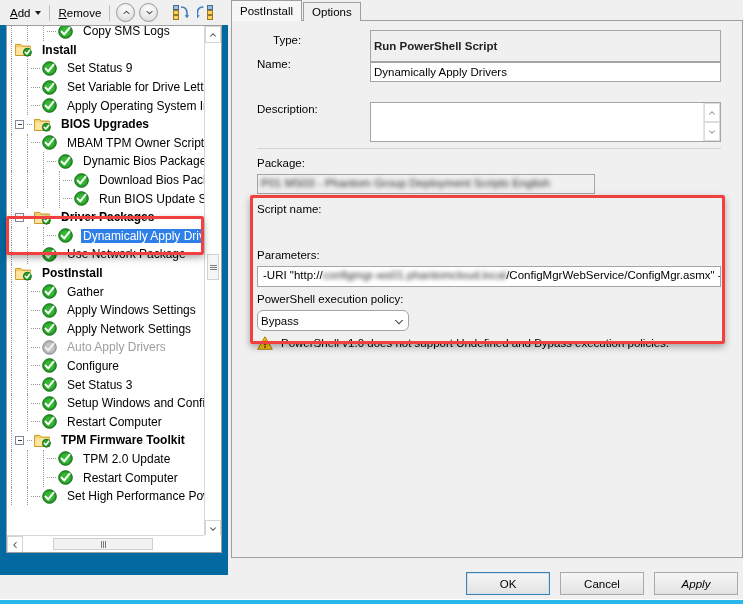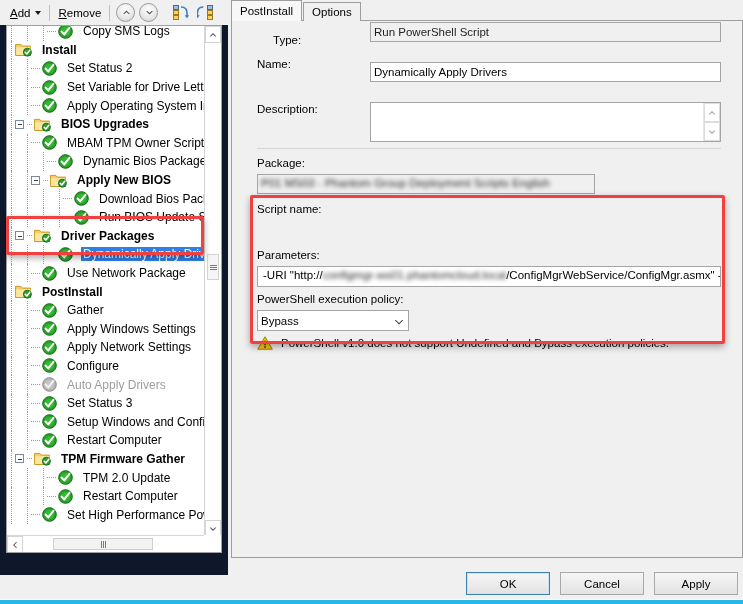--- a/index.html
+++ b/index.html
@@ -14,21 +14,21 @@
     color: #000;
     overflow: hidden;
     position: relative;
   }
 
   
   #left-pane {
     position: absolute;
     left: 0; top: 0;
     width: 228px; height: 575px;
-    background: #0f172a;
+    background: #0369a1;
     padding-left: 10px;
   }
 
   
   #toolbar {
     position: absolute;
     left: 0; top: 0;
     width: 228px; height: 25px;
     display: flex;
     align-items: center;
@@ -318,21 +318,21 @@
     border: 1px solid #a5a5a5;
     background: #fff;
     font-family: "Liberation Sans", sans-serif;
     font-size: 11.5px;
     color: #000;
     padding: 1px 3px;
     height: 21px;
     outline: none;
   }
   #combo-wrap { position: absolute; left: 25px; top: 289px; width: 152px; height: 21px; }
-  #combo-wrap select { width: 152px; height: 21px; }
+  #combo-wrap select { width: 152px; height: 21px; border-radius: 6px; }
   #combo-arrow {
     position: absolute;
     right: 5px; top: 6px;
     pointer-events: none;
   }
 
   .warn-row {
     position: absolute;
     left: 25px; top: 315px;
     display: flex; align-items: center;
@@ -460,21 +460,21 @@
             <span class="vdots" style="left: 20px;"></span>
             <span class="tw" style="width: 24px;"></span>
             <span class="dotline" style="width: 9px;"></span>
             <span style="flex: 0 0 auto; display: flex; align-items: center; margin-right: 4px;">
               <svg class="ico" width="15" height="15" viewBox="0 0 15 15">
                 <circle cx="7.5" cy="7.5" r="6.8" fill="#2aa02a" stroke="#0f6b12" stroke-width="1"></circle>
                 <circle cx="7.5" cy="7.5" r="4.6" fill="#35b935"></circle>
                 <path d="M3.6 7.6 L6.2 10.4 L11.4 3.9" stroke="#ffffff" stroke-width="2.1" fill="none" stroke-linecap="round" stroke-linejoin="round"></path>
               </svg>
             </span>
-            <span class="lbl">Set Status 2</span>
+            <span class="lbl">Set Status 9</span>
           </div>
           <div class="tnode">
             <span class="vdots" style="left: 4px;"></span>
             <span class="vdots" style="left: 20px;"></span>
             <span class="tw" style="width: 24px;"></span>
             <span class="dotline" style="width: 9px;"></span>
             <span style="flex: 0 0 auto; display: flex; align-items: center; margin-right: 4px;">
               <svg class="ico" width="15" height="15" viewBox="0 0 15 15">
                 <circle cx="7.5" cy="7.5" r="6.8" fill="#2aa02a" stroke="#0f6b12" stroke-width="1"></circle>
                 <circle cx="7.5" cy="7.5" r="4.6" fill="#35b935"></circle>
@@ -537,248 +537,232 @@
                 <circle cx="7.5" cy="7.5" r="6.8" fill="#2aa02a" stroke="#0f6b12" stroke-width="1"></circle>
                 <circle cx="7.5" cy="7.5" r="4.6" fill="#35b935"></circle>
                 <path d="M3.6 7.6 L6.2 10.4 L11.4 3.9" stroke="#ffffff" stroke-width="2.1" fill="none" stroke-linecap="round" stroke-linejoin="round"></path>
               </svg>
             </span>
             <span class="lbl">Dynamic Bios Package Detect</span>
           </div>
           <div class="tnode">
             <span class="vdots" style="left: 4px;"></span>
             <span class="vdots" style="left: 20px;"></span>
-            <span class="tw" style="width: 24px;"></span>
+            <span class="vdots" style="left: 36px;"></span>
+            <span class="vdots" style="left: 52px;"></span>
+            <span class="tw" style="width: 56px;"></span>
+            <span class="dotline" style="width: 9px;"></span>
+            <span style="flex: 0 0 auto; display: flex; align-items: center; margin-right: 4px;">
+              <svg class="ico" width="15" height="15" viewBox="0 0 15 15">
+                <circle cx="7.5" cy="7.5" r="6.8" fill="#2aa02a" stroke="#0f6b12" stroke-width="1"></circle>
+                <circle cx="7.5" cy="7.5" r="4.6" fill="#35b935"></circle>
+                <path d="M3.6 7.6 L6.2 10.4 L11.4 3.9" stroke="#ffffff" stroke-width="2.1" fill="none" stroke-linecap="round" stroke-linejoin="round"></path>
+              </svg>
+            </span>
+            <span class="lbl">Download Bios Package</span>
+          </div>
+          <div class="tnode">
+            <span class="vdots" style="left: 4px;"></span>
+            <span class="vdots" style="left: 20px;"></span>
+            <span class="vdots" style="left: 36px;"></span>
+            <span class="vdots" style="left: 52px;"></span>
+            <span class="tw" style="width: 56px;"></span>
+            <span class="dotline" style="width: 9px;"></span>
+            <span style="flex: 0 0 auto; display: flex; align-items: center; margin-right: 4px;">
+              <svg class="ico" width="15" height="15" viewBox="0 0 15 15">
+                <circle cx="7.5" cy="7.5" r="6.8" fill="#2aa02a" stroke="#0f6b12" stroke-width="1"></circle>
+                <circle cx="7.5" cy="7.5" r="4.6" fill="#35b935"></circle>
+                <path d="M3.6 7.6 L6.2 10.4 L11.4 3.9" stroke="#ffffff" stroke-width="2.1" fill="none" stroke-linecap="round" stroke-linejoin="round"></path>
+              </svg>
+            </span>
+            <span class="lbl">Run BIOS Update Script</span>
+          </div>
+          <div class="tnode">
+            <span class="vdots" style="left: 4px;"></span>
+            <span class="tw" style="width: 8px;"></span>
             <span class="expander"></span>
             <span class="dotline" style="width: 5px;"></span>
             <span style="flex: 0 0 auto; display: flex; align-items: center; margin-right: 4px;">
               <svg class="ico" width="17" height="15" viewBox="0 0 17 15">
                 <path d="M0.6 2.4 h5.2 l1.4 1.7 h8.2 v9.4 h-14.8 z" fill="#f5d06a" stroke="#c79a22" stroke-width="1"></path>
                 <path d="M1.2 5.2 h14.2 v7.8 h-14.2 z" fill="#fde5a0"></path>
                 <circle cx="12.4" cy="10.2" r="4" fill="#2aa02a" stroke="#0f6b12" stroke-width=".9"></circle>
                 <path d="M10.2 10.3 L11.8 12 L14.8 8.2" stroke="#fff" stroke-width="1.6" fill="none" stroke-linecap="round" stroke-linejoin="round"></path>
               </svg>
             </span>
-            <span class="lbl bold">Apply New BIOS</span>
+            <span class="lbl bold">Driver Packages</span>
           </div>
           <div class="tnode">
             <span class="vdots" style="left: 4px;"></span>
             <span class="vdots" style="left: 20px;"></span>
             <span class="vdots" style="left: 36px;"></span>
-            <span class="vdots" style="left: 52px;"></span>
-            <span class="tw" style="width: 56px;"></span>
-            <span class="dotline" style="width: 9px;"></span>
-            <span style="flex: 0 0 auto; display: flex; align-items: center; margin-right: 4px;">
-              <svg class="ico" width="15" height="15" viewBox="0 0 15 15">
-                <circle cx="7.5" cy="7.5" r="6.8" fill="#2aa02a" stroke="#0f6b12" stroke-width="1"></circle>
-                <circle cx="7.5" cy="7.5" r="4.6" fill="#35b935"></circle>
-                <path d="M3.6 7.6 L6.2 10.4 L11.4 3.9" stroke="#ffffff" stroke-width="2.1" fill="none" stroke-linecap="round" stroke-linejoin="round"></path>
-              </svg>
-            </span>
-            <span class="lbl">Download Bios Package</span>
-          </div>
-          <div class="tnode">
-            <span class="vdots" style="left: 4px;"></span>
-            <span class="vdots" style="left: 20px;"></span>
-            <span class="vdots" style="left: 36px;"></span>
-            <span class="vdots" style="left: 52px;"></span>
-            <span class="tw" style="width: 56px;"></span>
-            <span class="dotline" style="width: 9px;"></span>
-            <span style="flex: 0 0 auto; display: flex; align-items: center; margin-right: 4px;">
-              <svg class="ico" width="15" height="15" viewBox="0 0 15 15">
-                <circle cx="7.5" cy="7.5" r="6.8" fill="#2aa02a" stroke="#0f6b12" stroke-width="1"></circle>
-                <circle cx="7.5" cy="7.5" r="4.6" fill="#35b935"></circle>
-                <path d="M3.6 7.6 L6.2 10.4 L11.4 3.9" stroke="#ffffff" stroke-width="2.1" fill="none" stroke-linecap="round" stroke-linejoin="round"></path>
-              </svg>
-            </span>
-            <span class="lbl">Run BIOS Update Script</span>
+            <span class="tw" style="width: 40px;"></span>
+            <span class="dotline" style="width: 9px;"></span>
+            <span style="flex: 0 0 auto; display: flex; align-items: center; margin-right: 4px;">
+              <svg class="ico" width="15" height="15" viewBox="0 0 15 15">
+                <circle cx="7.5" cy="7.5" r="6.8" fill="#2aa02a" stroke="#0f6b12" stroke-width="1"></circle>
+                <circle cx="7.5" cy="7.5" r="4.6" fill="#35b935"></circle>
+                <path d="M3.6 7.6 L6.2 10.4 L11.4 3.9" stroke="#ffffff" stroke-width="2.1" fill="none" stroke-linecap="round" stroke-linejoin="round"></path>
+              </svg>
+            </span>
+            <span class="lbl sel">Dynamically Apply Drivers</span>
+          </div>
+          <div class="tnode">
+            <span class="vdots" style="left: 4px;"></span>
+            <span class="vdots" style="left: 20px;"></span>
+            <span class="tw" style="width: 24px;"></span>
+            <span class="dotline" style="width: 9px;"></span>
+            <span style="flex: 0 0 auto; display: flex; align-items: center; margin-right: 4px;">
+              <svg class="ico" width="15" height="15" viewBox="0 0 15 15">
+                <circle cx="7.5" cy="7.5" r="6.8" fill="#2aa02a" stroke="#0f6b12" stroke-width="1"></circle>
+                <circle cx="7.5" cy="7.5" r="4.6" fill="#35b935"></circle>
+                <path d="M3.6 7.6 L6.2 10.4 L11.4 3.9" stroke="#ffffff" stroke-width="2.1" fill="none" stroke-linecap="round" stroke-linejoin="round"></path>
+              </svg>
+            </span>
+            <span class="lbl">Use Network Package</span>
           </div>
           <div class="tnode">
             <span class="vdots" style="left: 4px;"></span>
             <span class="tw" style="width: 8px;"></span>
-            <span class="expander"></span>
-            <span class="dotline" style="width: 5px;"></span>
             <span style="flex: 0 0 auto; display: flex; align-items: center; margin-right: 4px;">
               <svg class="ico" width="17" height="15" viewBox="0 0 17 15">
                 <path d="M0.6 2.4 h5.2 l1.4 1.7 h8.2 v9.4 h-14.8 z" fill="#f5d06a" stroke="#c79a22" stroke-width="1"></path>
                 <path d="M1.2 5.2 h14.2 v7.8 h-14.2 z" fill="#fde5a0"></path>
                 <circle cx="12.4" cy="10.2" r="4" fill="#2aa02a" stroke="#0f6b12" stroke-width=".9"></circle>
                 <path d="M10.2 10.3 L11.8 12 L14.8 8.2" stroke="#fff" stroke-width="1.6" fill="none" stroke-linecap="round" stroke-linejoin="round"></path>
               </svg>
             </span>
-            <span class="lbl bold">Driver Packages</span>
-          </div>
-          <div class="tnode">
-            <span class="vdots" style="left: 4px;"></span>
-            <span class="vdots" style="left: 20px;"></span>
-            <span class="vdots" style="left: 36px;"></span>
-            <span class="tw" style="width: 40px;"></span>
-            <span class="dotline" style="width: 9px;"></span>
-            <span style="flex: 0 0 auto; display: flex; align-items: center; margin-right: 4px;">
-              <svg class="ico" width="15" height="15" viewBox="0 0 15 15">
-                <circle cx="7.5" cy="7.5" r="6.8" fill="#2aa02a" stroke="#0f6b12" stroke-width="1"></circle>
-                <circle cx="7.5" cy="7.5" r="4.6" fill="#35b935"></circle>
-                <path d="M3.6 7.6 L6.2 10.4 L11.4 3.9" stroke="#ffffff" stroke-width="2.1" fill="none" stroke-linecap="round" stroke-linejoin="round"></path>
-              </svg>
-            </span>
-            <span class="lbl sel">Dynamically Apply Drivers</span>
-          </div>
-          <div class="tnode">
-            <span class="vdots" style="left: 4px;"></span>
-            <span class="vdots" style="left: 20px;"></span>
-            <span class="tw" style="width: 24px;"></span>
-            <span class="dotline" style="width: 9px;"></span>
-            <span style="flex: 0 0 auto; display: flex; align-items: center; margin-right: 4px;">
-              <svg class="ico" width="15" height="15" viewBox="0 0 15 15">
-                <circle cx="7.5" cy="7.5" r="6.8" fill="#2aa02a" stroke="#0f6b12" stroke-width="1"></circle>
-                <circle cx="7.5" cy="7.5" r="4.6" fill="#35b935"></circle>
-                <path d="M3.6 7.6 L6.2 10.4 L11.4 3.9" stroke="#ffffff" stroke-width="2.1" fill="none" stroke-linecap="round" stroke-linejoin="round"></path>
-              </svg>
-            </span>
-            <span class="lbl">Use Network Package</span>
+            <span class="lbl bold">PostInstall</span>
+          </div>
+          <div class="tnode">
+            <span class="vdots" style="left: 4px;"></span>
+            <span class="vdots" style="left: 20px;"></span>
+            <span class="tw" style="width: 24px;"></span>
+            <span class="dotline" style="width: 9px;"></span>
+            <span style="flex: 0 0 auto; display: flex; align-items: center; margin-right: 4px;">
+              <svg class="ico" width="15" height="15" viewBox="0 0 15 15">
+                <circle cx="7.5" cy="7.5" r="6.8" fill="#2aa02a" stroke="#0f6b12" stroke-width="1"></circle>
+                <circle cx="7.5" cy="7.5" r="4.6" fill="#35b935"></circle>
+                <path d="M3.6 7.6 L6.2 10.4 L11.4 3.9" stroke="#ffffff" stroke-width="2.1" fill="none" stroke-linecap="round" stroke-linejoin="round"></path>
+              </svg>
+            </span>
+            <span class="lbl">Gather</span>
+          </div>
+          <div class="tnode">
+            <span class="vdots" style="left: 4px;"></span>
+            <span class="vdots" style="left: 20px;"></span>
+            <span class="tw" style="width: 24px;"></span>
+            <span class="dotline" style="width: 9px;"></span>
+            <span style="flex: 0 0 auto; display: flex; align-items: center; margin-right: 4px;">
+              <svg class="ico" width="15" height="15" viewBox="0 0 15 15">
+                <circle cx="7.5" cy="7.5" r="6.8" fill="#2aa02a" stroke="#0f6b12" stroke-width="1"></circle>
+                <circle cx="7.5" cy="7.5" r="4.6" fill="#35b935"></circle>
+                <path d="M3.6 7.6 L6.2 10.4 L11.4 3.9" stroke="#ffffff" stroke-width="2.1" fill="none" stroke-linecap="round" stroke-linejoin="round"></path>
+              </svg>
+            </span>
+            <span class="lbl">Apply Windows Settings</span>
+          </div>
+          <div class="tnode">
+            <span class="vdots" style="left: 4px;"></span>
+            <span class="vdots" style="left: 20px;"></span>
+            <span class="tw" style="width: 24px;"></span>
+            <span class="dotline" style="width: 9px;"></span>
+            <span style="flex: 0 0 auto; display: flex; align-items: center; margin-right: 4px;">
+              <svg class="ico" width="15" height="15" viewBox="0 0 15 15">
+                <circle cx="7.5" cy="7.5" r="6.8" fill="#2aa02a" stroke="#0f6b12" stroke-width="1"></circle>
+                <circle cx="7.5" cy="7.5" r="4.6" fill="#35b935"></circle>
+                <path d="M3.6 7.6 L6.2 10.4 L11.4 3.9" stroke="#ffffff" stroke-width="2.1" fill="none" stroke-linecap="round" stroke-linejoin="round"></path>
+              </svg>
+            </span>
+            <span class="lbl">Apply Network Settings</span>
+          </div>
+          <div class="tnode">
+            <span class="vdots" style="left: 4px;"></span>
+            <span class="vdots" style="left: 20px;"></span>
+            <span class="tw" style="width: 24px;"></span>
+            <span class="dotline" style="width: 9px;"></span>
+            <span style="flex: 0 0 auto; display: flex; align-items: center; margin-right: 4px;">
+              <svg class="ico" width="15" height="15" viewBox="0 0 15 15">
+                <circle cx="7.5" cy="7.5" r="6.8" fill="#b4b4b4" stroke="#8c8c8c" stroke-width="1"></circle>
+                <circle cx="7.5" cy="7.5" r="4.6" fill="#c4c4c4"></circle>
+                <path d="M3.6 7.6 L6.2 10.4 L11.4 3.9" stroke="#f2f2f2" stroke-width="2.1" fill="none" stroke-linecap="round" stroke-linejoin="round"></path>
+              </svg>
+            </span>
+            <span class="lbl dim">Auto Apply Drivers</span>
+          </div>
+          <div class="tnode">
+            <span class="vdots" style="left: 4px;"></span>
+            <span class="vdots" style="left: 20px;"></span>
+            <span class="tw" style="width: 24px;"></span>
+            <span class="dotline" style="width: 9px;"></span>
+            <span style="flex: 0 0 auto; display: flex; align-items: center; margin-right: 4px;">
+              <svg class="ico" width="15" height="15" viewBox="0 0 15 15">
+                <circle cx="7.5" cy="7.5" r="6.8" fill="#2aa02a" stroke="#0f6b12" stroke-width="1"></circle>
+                <circle cx="7.5" cy="7.5" r="4.6" fill="#35b935"></circle>
+                <path d="M3.6 7.6 L6.2 10.4 L11.4 3.9" stroke="#ffffff" stroke-width="2.1" fill="none" stroke-linecap="round" stroke-linejoin="round"></path>
+              </svg>
+            </span>
+            <span class="lbl">Configure</span>
+          </div>
+          <div class="tnode">
+            <span class="vdots" style="left: 4px;"></span>
+            <span class="vdots" style="left: 20px;"></span>
+            <span class="tw" style="width: 24px;"></span>
+            <span class="dotline" style="width: 9px;"></span>
+            <span style="flex: 0 0 auto; display: flex; align-items: center; margin-right: 4px;">
+              <svg class="ico" width="15" height="15" viewBox="0 0 15 15">
+                <circle cx="7.5" cy="7.5" r="6.8" fill="#2aa02a" stroke="#0f6b12" stroke-width="1"></circle>
+                <circle cx="7.5" cy="7.5" r="4.6" fill="#35b935"></circle>
+                <path d="M3.6 7.6 L6.2 10.4 L11.4 3.9" stroke="#ffffff" stroke-width="2.1" fill="none" stroke-linecap="round" stroke-linejoin="round"></path>
+              </svg>
+            </span>
+            <span class="lbl">Set Status 3</span>
+          </div>
+          <div class="tnode">
+            <span class="vdots" style="left: 4px;"></span>
+            <span class="vdots" style="left: 20px;"></span>
+            <span class="tw" style="width: 24px;"></span>
+            <span class="dotline" style="width: 9px;"></span>
+            <span style="flex: 0 0 auto; display: flex; align-items: center; margin-right: 4px;">
+              <svg class="ico" width="15" height="15" viewBox="0 0 15 15">
+                <circle cx="7.5" cy="7.5" r="6.8" fill="#2aa02a" stroke="#0f6b12" stroke-width="1"></circle>
+                <circle cx="7.5" cy="7.5" r="4.6" fill="#35b935"></circle>
+                <path d="M3.6 7.6 L6.2 10.4 L11.4 3.9" stroke="#ffffff" stroke-width="2.1" fill="none" stroke-linecap="round" stroke-linejoin="round"></path>
+              </svg>
+            </span>
+            <span class="lbl">Setup Windows and ConfigMgr</span>
+          </div>
+          <div class="tnode">
+            <span class="vdots" style="left: 4px;"></span>
+            <span class="vdots" style="left: 20px;"></span>
+            <span class="tw" style="width: 24px;"></span>
+            <span class="dotline" style="width: 9px;"></span>
+            <span style="flex: 0 0 auto; display: flex; align-items: center; margin-right: 4px;">
+              <svg class="ico" width="15" height="15" viewBox="0 0 15 15">
+                <circle cx="7.5" cy="7.5" r="6.8" fill="#2aa02a" stroke="#0f6b12" stroke-width="1"></circle>
+                <circle cx="7.5" cy="7.5" r="4.6" fill="#35b935"></circle>
+                <path d="M3.6 7.6 L6.2 10.4 L11.4 3.9" stroke="#ffffff" stroke-width="2.1" fill="none" stroke-linecap="round" stroke-linejoin="round"></path>
+              </svg>
+            </span>
+            <span class="lbl">Restart Computer</span>
           </div>
           <div class="tnode">
             <span class="vdots" style="left: 4px;"></span>
             <span class="tw" style="width: 8px;"></span>
+            <span class="expander"></span>
+            <span class="dotline" style="width: 5px;"></span>
             <span style="flex: 0 0 auto; display: flex; align-items: center; margin-right: 4px;">
               <svg class="ico" width="17" height="15" viewBox="0 0 17 15">
                 <path d="M0.6 2.4 h5.2 l1.4 1.7 h8.2 v9.4 h-14.8 z" fill="#f5d06a" stroke="#c79a22" stroke-width="1"></path>
                 <path d="M1.2 5.2 h14.2 v7.8 h-14.2 z" fill="#fde5a0"></path>
                 <circle cx="12.4" cy="10.2" r="4" fill="#2aa02a" stroke="#0f6b12" stroke-width=".9"></circle>
                 <path d="M10.2 10.3 L11.8 12 L14.8 8.2" stroke="#fff" stroke-width="1.6" fill="none" stroke-linecap="round" stroke-linejoin="round"></path>
               </svg>
             </span>
-            <span class="lbl bold">PostInstall</span>
-          </div>
-          <div class="tnode">
-            <span class="vdots" style="left: 4px;"></span>
-            <span class="vdots" style="left: 20px;"></span>
-            <span class="tw" style="width: 24px;"></span>
-            <span class="dotline" style="width: 9px;"></span>
-            <span style="flex: 0 0 auto; display: flex; align-items: center; margin-right: 4px;">
-              <svg class="ico" width="15" height="15" viewBox="0 0 15 15">
-                <circle cx="7.5" cy="7.5" r="6.8" fill="#2aa02a" stroke="#0f6b12" stroke-width="1"></circle>
-                <circle cx="7.5" cy="7.5" r="4.6" fill="#35b935"></circle>
-                <path d="M3.6 7.6 L6.2 10.4 L11.4 3.9" stroke="#ffffff" stroke-width="2.1" fill="none" stroke-linecap="round" stroke-linejoin="round"></path>
-              </svg>
-            </span>
-            <span class="lbl">Gather</span>
-          </div>
-          <div class="tnode">
-            <span class="vdots" style="left: 4px;"></span>
-            <span class="vdots" style="left: 20px;"></span>
-            <span class="tw" style="width: 24px;"></span>
-            <span class="dotline" style="width: 9px;"></span>
-            <span style="flex: 0 0 auto; display: flex; align-items: center; margin-right: 4px;">
-              <svg class="ico" width="15" height="15" viewBox="0 0 15 15">
-                <circle cx="7.5" cy="7.5" r="6.8" fill="#2aa02a" stroke="#0f6b12" stroke-width="1"></circle>
-                <circle cx="7.5" cy="7.5" r="4.6" fill="#35b935"></circle>
-                <path d="M3.6 7.6 L6.2 10.4 L11.4 3.9" stroke="#ffffff" stroke-width="2.1" fill="none" stroke-linecap="round" stroke-linejoin="round"></path>
-              </svg>
-            </span>
-            <span class="lbl">Apply Windows Settings</span>
-          </div>
-          <div class="tnode">
-            <span class="vdots" style="left: 4px;"></span>
-            <span class="vdots" style="left: 20px;"></span>
-            <span class="tw" style="width: 24px;"></span>
-            <span class="dotline" style="width: 9px;"></span>
-            <span style="flex: 0 0 auto; display: flex; align-items: center; margin-right: 4px;">
-              <svg class="ico" width="15" height="15" viewBox="0 0 15 15">
-                <circle cx="7.5" cy="7.5" r="6.8" fill="#2aa02a" stroke="#0f6b12" stroke-width="1"></circle>
-                <circle cx="7.5" cy="7.5" r="4.6" fill="#35b935"></circle>
-                <path d="M3.6 7.6 L6.2 10.4 L11.4 3.9" stroke="#ffffff" stroke-width="2.1" fill="none" stroke-linecap="round" stroke-linejoin="round"></path>
-              </svg>
-            </span>
-            <span class="lbl">Apply Network Settings</span>
-          </div>
-          <div class="tnode">
-            <span class="vdots" style="left: 4px;"></span>
-            <span class="vdots" style="left: 20px;"></span>
-            <span class="tw" style="width: 24px;"></span>
-            <span class="dotline" style="width: 9px;"></span>
-            <span style="flex: 0 0 auto; display: flex; align-items: center; margin-right: 4px;">
-              <svg class="ico" width="15" height="15" viewBox="0 0 15 15">
-                <circle cx="7.5" cy="7.5" r="6.8" fill="#2aa02a" stroke="#0f6b12" stroke-width="1"></circle>
-                <circle cx="7.5" cy="7.5" r="4.6" fill="#35b935"></circle>
-                <path d="M3.6 7.6 L6.2 10.4 L11.4 3.9" stroke="#ffffff" stroke-width="2.1" fill="none" stroke-linecap="round" stroke-linejoin="round"></path>
-              </svg>
-            </span>
-            <span class="lbl">Configure</span>
-          </div>
-          <div class="tnode">
-            <span class="vdots" style="left: 4px;"></span>
-            <span class="vdots" style="left: 20px;"></span>
-            <span class="tw" style="width: 24px;"></span>
-            <span class="dotline" style="width: 9px;"></span>
-            <span style="flex: 0 0 auto; display: flex; align-items: center; margin-right: 4px;">
-              <svg class="ico" width="15" height="15" viewBox="0 0 15 15">
-                <circle cx="7.5" cy="7.5" r="6.8" fill="#b4b4b4" stroke="#8c8c8c" stroke-width="1"></circle>
-                <circle cx="7.5" cy="7.5" r="4.6" fill="#c4c4c4"></circle>
-                <path d="M3.6 7.6 L6.2 10.4 L11.4 3.9" stroke="#f2f2f2" stroke-width="2.1" fill="none" stroke-linecap="round" stroke-linejoin="round"></path>
-              </svg>
-            </span>
-            <span class="lbl dim">Auto Apply Drivers</span>
-          </div>
-          <div class="tnode">
-            <span class="vdots" style="left: 4px;"></span>
-            <span class="vdots" style="left: 20px;"></span>
-            <span class="tw" style="width: 24px;"></span>
-            <span class="dotline" style="width: 9px;"></span>
-            <span style="flex: 0 0 auto; display: flex; align-items: center; margin-right: 4px;">
-              <svg class="ico" width="15" height="15" viewBox="0 0 15 15">
-                <circle cx="7.5" cy="7.5" r="6.8" fill="#2aa02a" stroke="#0f6b12" stroke-width="1"></circle>
-                <circle cx="7.5" cy="7.5" r="4.6" fill="#35b935"></circle>
-                <path d="M3.6 7.6 L6.2 10.4 L11.4 3.9" stroke="#ffffff" stroke-width="2.1" fill="none" stroke-linecap="round" stroke-linejoin="round"></path>
-              </svg>
-            </span>
-            <span class="lbl">Set Status 3</span>
-          </div>
-          <div class="tnode">
-            <span class="vdots" style="left: 4px;"></span>
-            <span class="vdots" style="left: 20px;"></span>
-            <span class="tw" style="width: 24px;"></span>
-            <span class="dotline" style="width: 9px;"></span>
-            <span style="flex: 0 0 auto; display: flex; align-items: center; margin-right: 4px;">
-              <svg class="ico" width="15" height="15" viewBox="0 0 15 15">
-                <circle cx="7.5" cy="7.5" r="6.8" fill="#2aa02a" stroke="#0f6b12" stroke-width="1"></circle>
-                <circle cx="7.5" cy="7.5" r="4.6" fill="#35b935"></circle>
-                <path d="M3.6 7.6 L6.2 10.4 L11.4 3.9" stroke="#ffffff" stroke-width="2.1" fill="none" stroke-linecap="round" stroke-linejoin="round"></path>
-              </svg>
-            </span>
-            <span class="lbl">Setup Windows and ConfigMgr</span>
-          </div>
-          <div class="tnode">
-            <span class="vdots" style="left: 4px;"></span>
-            <span class="vdots" style="left: 20px;"></span>
-            <span class="tw" style="width: 24px;"></span>
-            <span class="dotline" style="width: 9px;"></span>
-            <span style="flex: 0 0 auto; display: flex; align-items: center; margin-right: 4px;">
-              <svg class="ico" width="15" height="15" viewBox="0 0 15 15">
-                <circle cx="7.5" cy="7.5" r="6.8" fill="#2aa02a" stroke="#0f6b12" stroke-width="1"></circle>
-                <circle cx="7.5" cy="7.5" r="4.6" fill="#35b935"></circle>
-                <path d="M3.6 7.6 L6.2 10.4 L11.4 3.9" stroke="#ffffff" stroke-width="2.1" fill="none" stroke-linecap="round" stroke-linejoin="round"></path>
-              </svg>
-            </span>
-            <span class="lbl">Restart Computer</span>
-          </div>
-          <div class="tnode">
-            <span class="vdots" style="left: 4px;"></span>
-            <span class="tw" style="width: 8px;"></span>
-            <span class="expander"></span>
-            <span class="dotline" style="width: 5px;"></span>
-            <span style="flex: 0 0 auto; display: flex; align-items: center; margin-right: 4px;">
-              <svg class="ico" width="17" height="15" viewBox="0 0 17 15">
-                <path d="M0.6 2.4 h5.2 l1.4 1.7 h8.2 v9.4 h-14.8 z" fill="#f5d06a" stroke="#c79a22" stroke-width="1"></path>
-                <path d="M1.2 5.2 h14.2 v7.8 h-14.2 z" fill="#fde5a0"></path>
-                <circle cx="12.4" cy="10.2" r="4" fill="#2aa02a" stroke="#0f6b12" stroke-width=".9"></circle>
-                <path d="M10.2 10.3 L11.8 12 L14.8 8.2" stroke="#fff" stroke-width="1.6" fill="none" stroke-linecap="round" stroke-linejoin="round"></path>
-              </svg>
-            </span>
-            <span class="lbl bold">TPM Firmware Gather</span>
+            <span class="lbl bold">TPM Firmware Toolkit</span>
           </div>
           <div class="tnode">
             <span class="vdots" style="left: 4px;"></span>
             <span class="vdots" style="left: 20px;"></span>
             <span class="vdots" style="left: 36px;"></span>
             <span class="tw" style="width: 40px;"></span>
             <span class="dotline" style="width: 9px;"></span>
             <span style="flex: 0 0 auto; display: flex; align-items: center; margin-right: 4px;">
               <svg class="ico" width="15" height="15" viewBox="0 0 15 15">
                 <circle cx="7.5" cy="7.5" r="6.8" fill="#2aa02a" stroke="#0f6b12" stroke-width="1"></circle>
@@ -872,21 +856,21 @@
     <div class="tab">
       <span>Options</span>
     </div>
   </div>
 
   <div id="tabpanel">
 
     <div class="frow" style="left:25px; top:13px;margin-left:16px;">
       <span class="flabel">Type:</span>
     </div>
-    <input class="tbox ro" readonly="" style="position: absolute; left: 138px; top: 1px; width: 351px; height: 20px;" value="Run PowerShell Script">
+    <input class="tbox ro" readonly="" style="position: absolute; left: 138px; top: 9px; width: 351px; height: 32px; font-weight: bold;" value="Run PowerShell Script">
 
     <div class="frow" style="left:25px; top:37px;">
       <span class="flabel">Name:</span>
     </div>
     <input class="tbox" style="position: absolute; left: 138px; top: 41px; width: 351px; height: 20px;" value="Dynamically Apply Drivers">
 
     <div class="frow" style="left:25px; top:82px;">
       <span class="flabel">Description:</span>
     </div>
     <div id="desc-wrap">
@@ -955,19 +939,19 @@
 
 <div class="redbox" style="left:6px; top:216px; width:198px; height:39px;"></div>
 
 <div id="footer-btns">
   <div class="btn focus" style="left:466px;">
     <span>OK</span>
   </div>
   <div class="btn" style="left:560px;">
     <span>Cancel</span>
   </div>
-  <div class="btn" style="left:654px;">
+  <div class="btn" style="left:654px;font-style:italic;">
     <span>Apply</span>
   </div>
 </div>
 
 <div id="left-strip"></div>
 <div id="bottom-strip"></div>
 
 </body></html>

